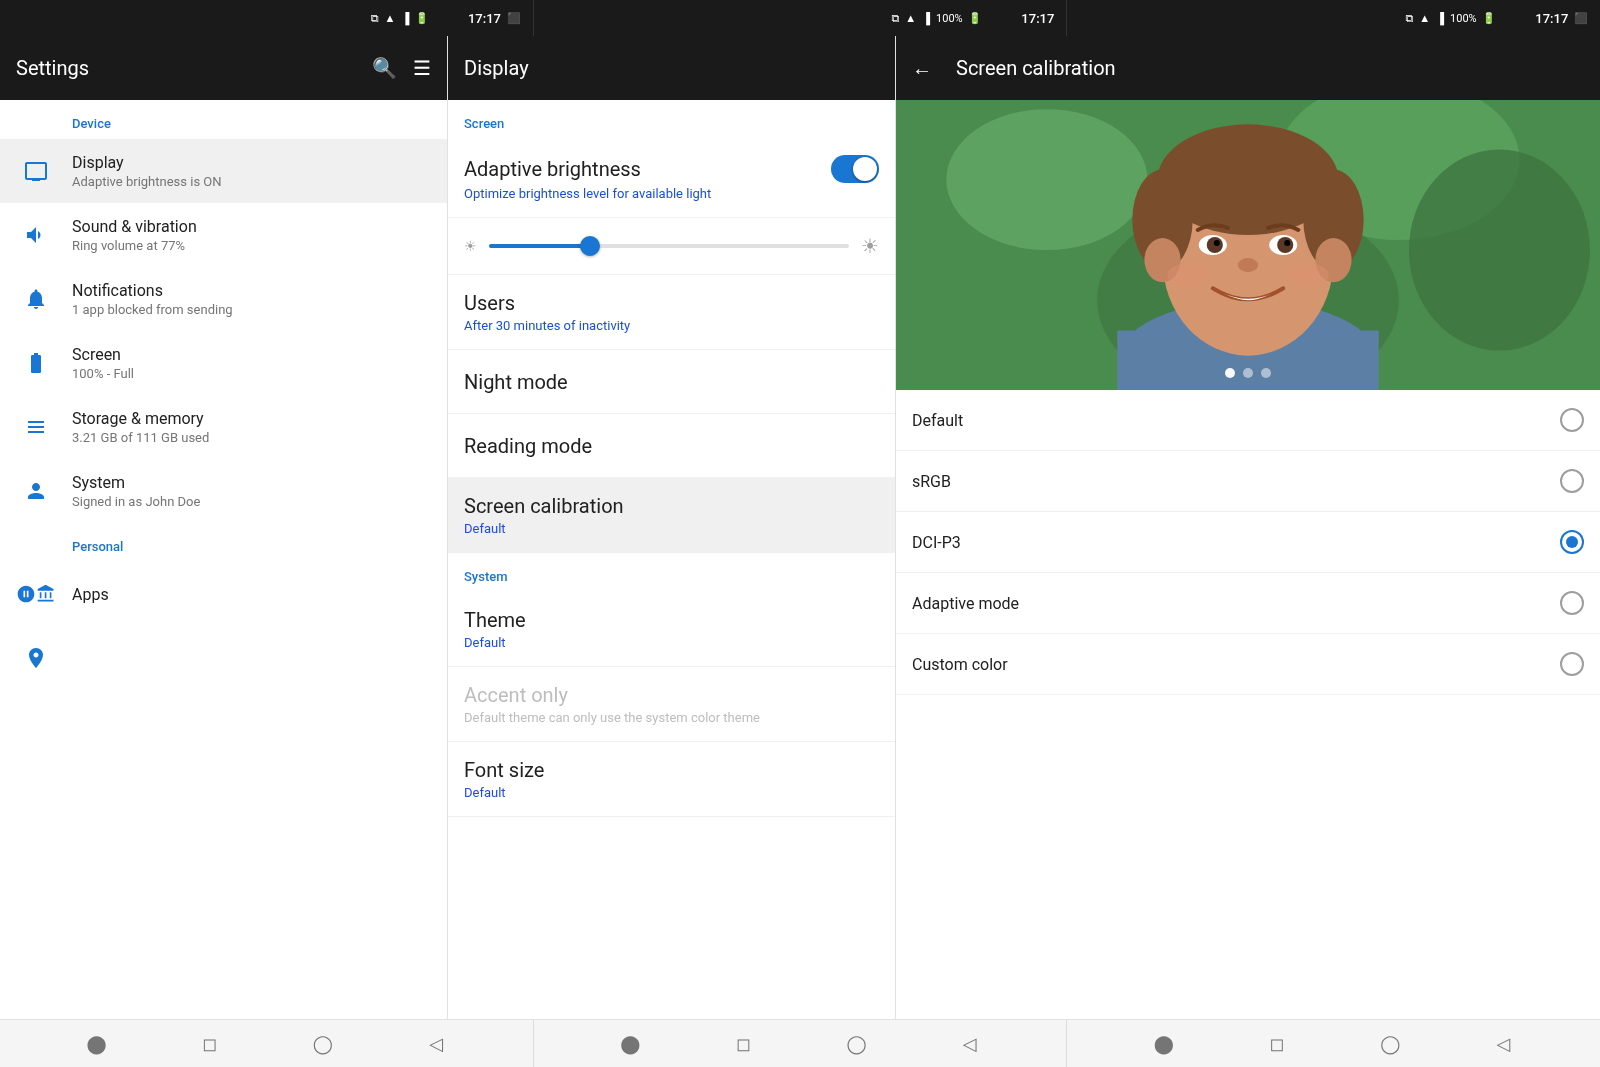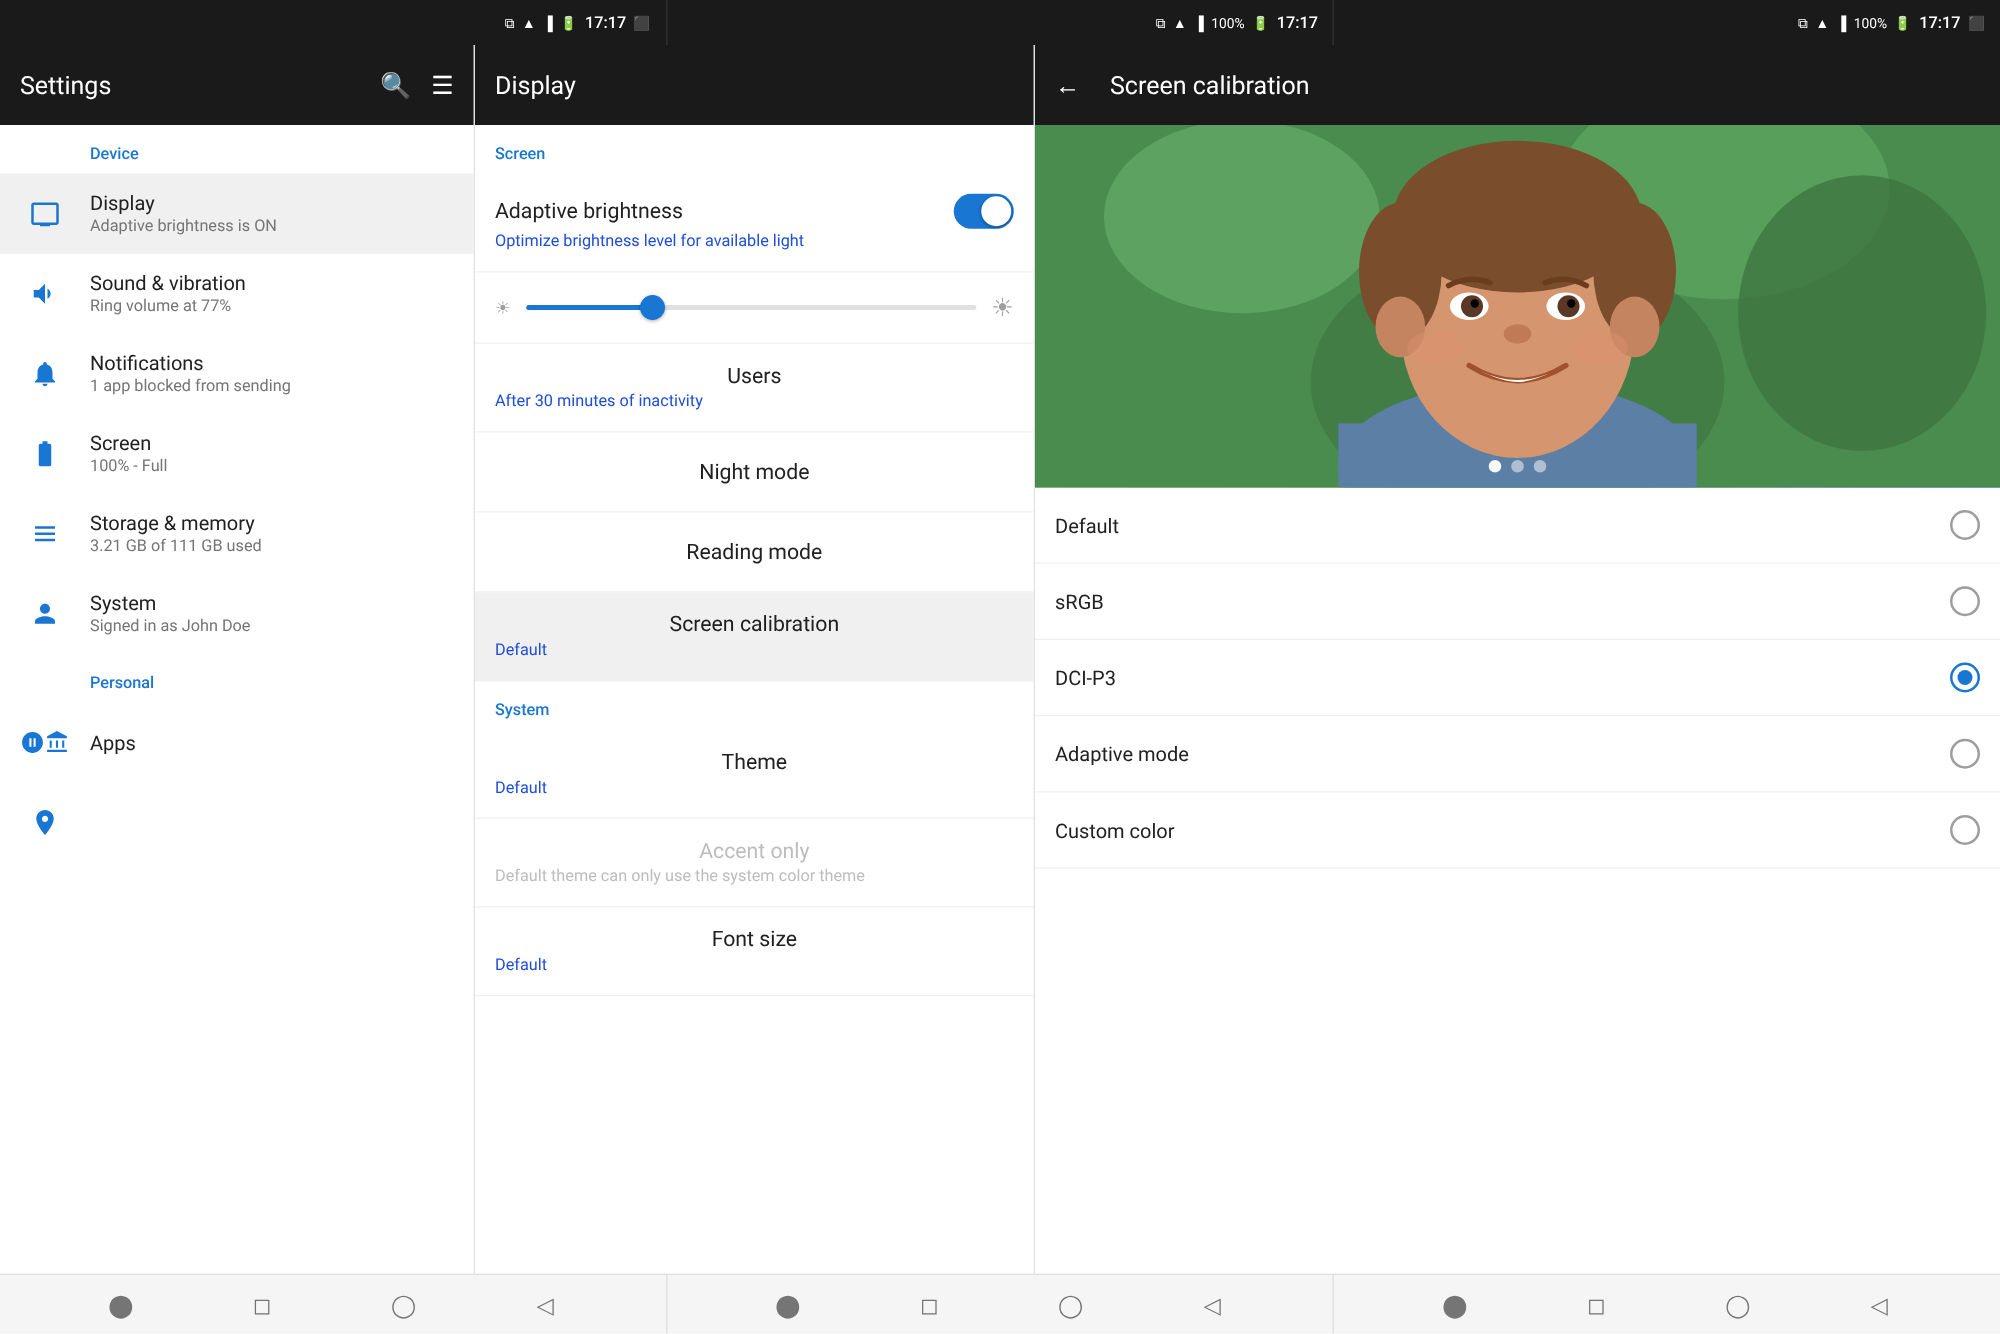--- a/index.html
+++ b/index.html
@@ -1,28 +1,28 @@
 <!DOCTYPE html>
 <html><head>
   <meta charset="utf-8">
   <style>
     * { margin: 0; padding: 0; box-sizing: border-box; }
     body { font-family: 'Roboto', Arial, sans-serif; background: #fff; width: 1600px; height: 1067px; overflow: hidden; display: flex; flex-direction: column; }
 
     
     .status-bars { display: flex; height: 36px; background: #1a1a1a; }
     .status-bar { flex: 1; display: flex; align-items: center; justify-content: flex-end; padding: 0 12px; color: #fff; font-size: 12px; gap: 6px; }
-    .status-bar .time { font-weight: 500; font-size: 13px; }
+    .status-bar .time { font-weight: 500; font-size: 13px; margin-left: 33px; }
     .status-icon { font-size: 11px; color: #fff; }
 
     
     .main { display: flex; flex: 1; overflow: hidden; }
 
     
-    .panel-settings { width: 380px; background: #fff; border-right: 1px solid #e0e0e0; display: flex; flex-direction: column; overflow: hidden; }
+    .panel-settings { width: 448px; background: #fff; border-right: 1px solid #e0e0e0; display: flex; flex-direction: column; overflow: hidden; }
     .panel-header { height: 64px; background: #1a1a1a; display: flex; align-items: center; padding: 0 16px; gap: 16px; }
     .panel-title { color: #fff; font-size: 20px; font-weight: 400; flex: 1; }
     .header-icon { color: #fff; font-size: 20px; cursor: pointer; }
 
     .panel-content { flex: 1; overflow-y: auto; }
 
     .section-label { color: #1976D2; font-size: 13px; font-weight: 500; padding: 16px 16px 8px 72px; }
 
     .settings-item { display: flex; align-items: center; padding: 12px 16px; cursor: pointer; min-height: 64px; }
     .settings-item.active { background: #f0f0f0; }
@@ -35,21 +35,21 @@
     
     .panel-display { width: 448px; background: #fff; border-right: 1px solid #e0e0e0; display: flex; flex-direction: column; overflow: hidden; }
     .panel-display .panel-header { background: #1a1a1a; }
 
     .display-content { flex: 1; overflow-y: auto; }
     .display-section-label { color: #1976D2; font-size: 13px; font-weight: 500; padding: 16px 16px 8px 16px; }
 
     .display-item { padding: 16px 16px; cursor: pointer; border-bottom: 1px solid #f0f0f0; min-height: 64px; display: flex; flex-direction: column; justify-content: center; }
     .display-item.active { background: #f0f0f0; }
     .display-item-header { display: flex; align-items: center; justify-content: space-between; }
-    .display-item-title { font-size: 17px; color: #212121; text-align: center; }
+    .display-item-title { font-size: 20px; color: #212121; }
     .display-item-subtitle { font-size: 13px; color: #1d4ed8; margin-top: 3px; }
     .display-item-disabled { color: #bdbdbd; }
 
     
     .toggle { position: relative; width: 48px; height: 28px; flex-shrink: 0; }
     .toggle-track { width: 48px; height: 28px; background: #1976D2; border-radius: 14px; position: relative; }
     .toggle-thumb { position: absolute; right: 2px; top: 2px; width: 24px; height: 24px; background: #fff; border-radius: 50%; box-shadow: 0 1px 3px rgba(0,0,0,0.4); }
 
     
     .brightness-slider-container { padding: 16px 16px; display: flex; align-items: center; gap: 12px; border-bottom: 1px solid #f0f0f0; }

